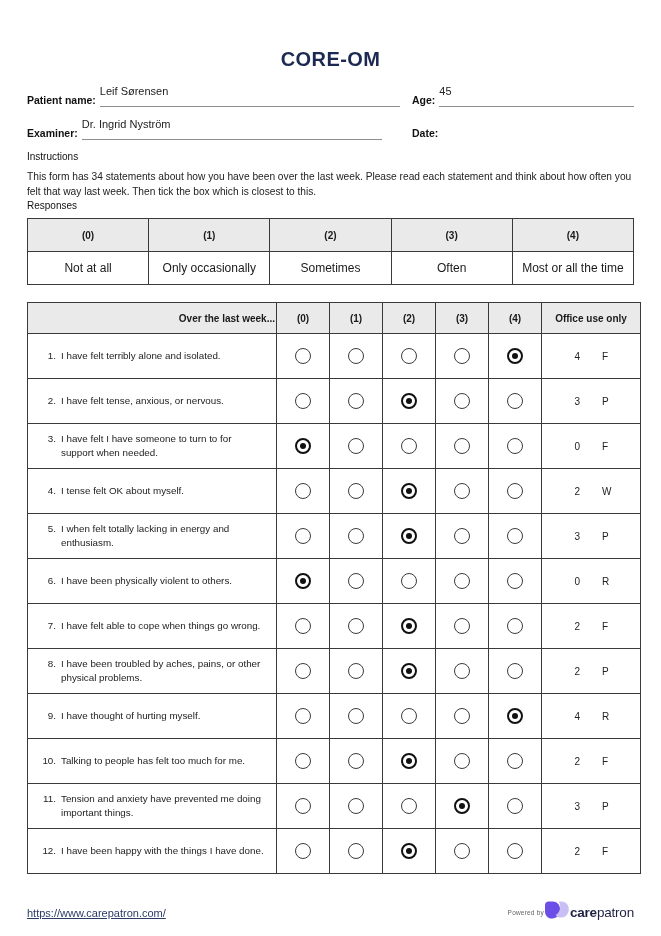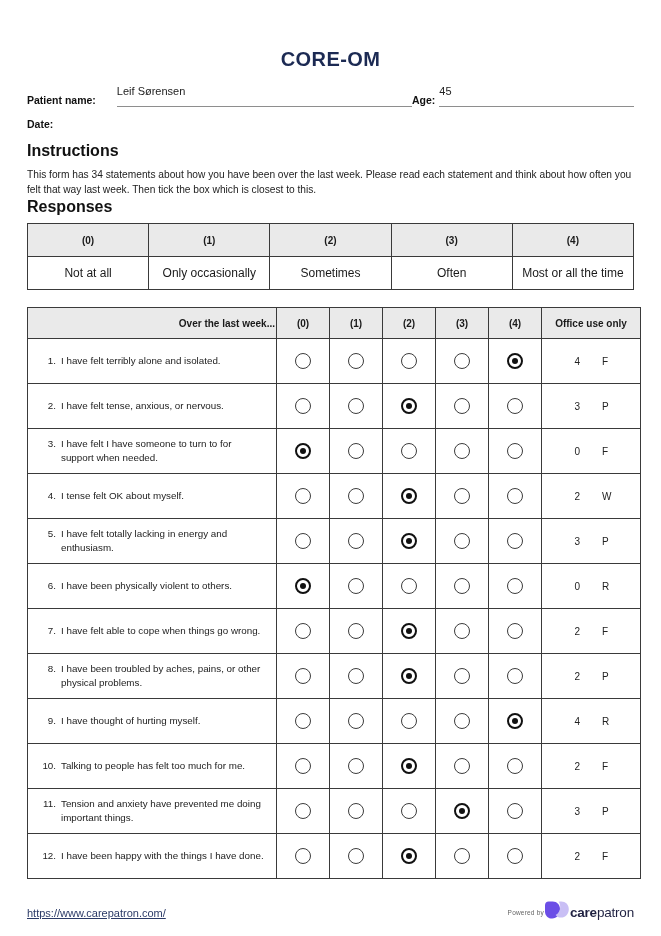--- a/index.html
+++ b/index.html
@@ -25,21 +25,21 @@
     color: #1c2a53;
     letter-spacing: 0.4px;
     padding-top: 24px;
     padding-bottom: 14px;
     margin-top: 24px;
   }
 
   
   .meta-row { display: flex; align-items: flex-end; margin-bottom: 11px; }
   .meta-cell { display: flex; align-items: flex-end; }
-  .meta-cell.left { width: 385px; gap: 17px; }
+  .meta-cell.left { width: 385px; }
   .meta-cell.right { flex: 1; }
   .meta-label {
     font-size: 10.5px;
     font-weight: bold;
     white-space: nowrap;
     padding-right: 4px;
     padding-bottom: 1px;
     color: #111;
   }
   .meta-value {
@@ -50,22 +50,22 @@
     padding-bottom: 8px;
     min-height: 14px;
     line-height: 13px;
     white-space: nowrap;
     overflow: hidden;
   }
   .meta-cell.left .meta-value { max-width: 300px; }
 
   
   .section-heading {
-    font-size: 16px;
-    font-weight: bold;
+    font-size: 10px;
+    font-weight: normal;
     color: #111;
     margin-top: 1px;
     margin-bottom: 7px;
   }
 
   .instructions-text {
     font-size: 10.2px;
     line-height: 15px;
     color: #222;
     max-width: 608px;
@@ -197,20 +197,24 @@
       <span class="meta-label">Patient name:</span>
       <span class="meta-value">Leif Sørensen</span>
     </div>
     <div class="meta-cell right">
       <span class="meta-label">Age:</span>
       <span class="meta-value">45</span>
     </div>
   </div>
 
   <div class="meta-row">
+    <div class="meta-cell left">
+      <span class="meta-label">Examiner:</span>
+      <span class="meta-value">Dr. Ingrid Nyström</span>
+    </div>
     <div class="meta-cell right">
       <span class="meta-label">Date:</span>
     </div>
   </div>
 
   <div class="section-heading">Instructions</div>
   <div class="instructions-text">This form has 34 statements about how you have been over the last week. Please read each statement and think about how often you felt that way last week. Then tick the box which is closest to this.</div>
 
   <div class="section-heading">Responses</div>
   <table class="responses-table">
@@ -329,21 +333,21 @@
             <div class="office-inner">
               <span class="office-score">2</span>
               <span class="office-dim">W</span>
             </div>
           </td>
         </tr>
         <tr class="row-1line">
           <td class="stmt-cell">
             <div class="stmt-inner">
               <span class="stmt-num">5.</span>
-              <span class="stmt-text">I have felt totally lacking in energy and enthusiasm.</span>
+              <span class="stmt-text">I when felt totally lacking in energy and enthusiasm.</span>
             </div>
           </td>
           <td class="opt-cell"><span class="radio"></span></td>
           <td class="opt-cell"><span class="radio"></span></td>
           <td class="opt-cell"><span class="radio checked"></span></td>
           <td class="opt-cell"><span class="radio"></span></td>
           <td class="opt-cell"><span class="radio"></span></td>
           <td class="office-cell">
             <div class="office-inner">
               <span class="office-score">3</span>

